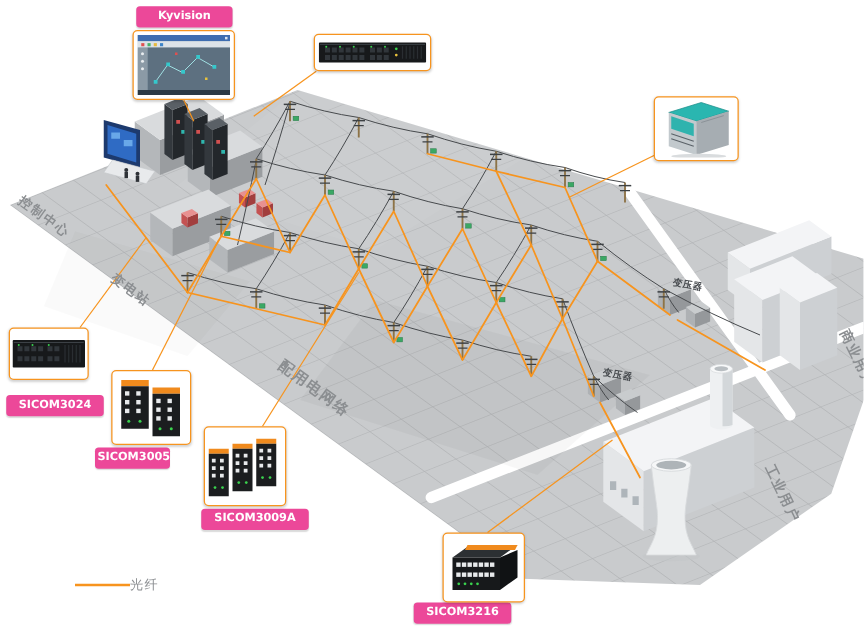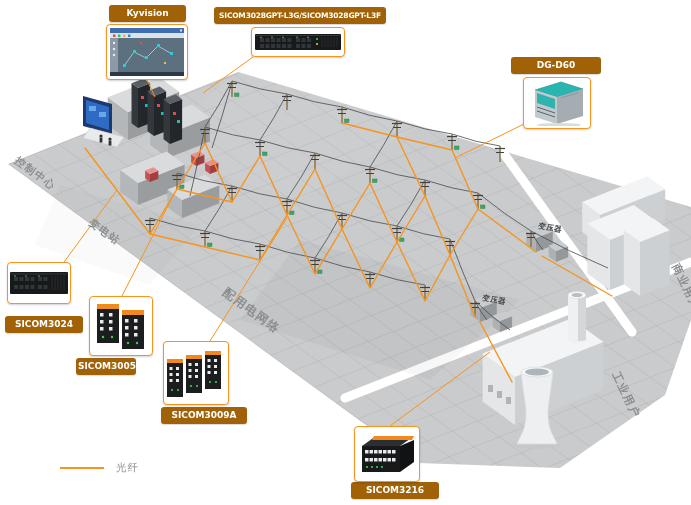--- a/index.html
+++ b/index.html
@@ -1,28 +1,28 @@
 <!DOCTYPE html>
 <html><head>
 <meta charset="utf-8">
 <style>
   html,body{margin:0;padding:0;background:#fff;}
   .stage{position:relative;width:691px;height:505px;background:#ffffff;overflow:hidden;
          font-family:"DejaVu Sans",sans-serif;}
   .stage svg text{font-family:"DejaVu Sans",sans-serif;}
   .zone{fill:#8b8e91;font-weight:600;letter-spacing:1.5px;}
   .anno{fill:#45494d;font-size:7.5px;font-weight:600;letter-spacing:.5px;}
-  .badge{position:absolute;background:#a16207;color:#fff;font-size:9px;font-weight:bold;
+  .badge{position:absolute;background:#ec4899;color:#fff;font-size:9px;font-weight:bold;
          text-align:center;padding:4px 2px;border-radius:3px;box-sizing:border-box;
          white-space:nowrap;line-height:9px;box-shadow:0 1px 1px rgba(0,0,0,.15);}
   .badge.small{font-size:7.5px;line-height:9px;letter-spacing:-0.2px;}
   .device-box{position:absolute;background:#fff;border:1px solid #F7941E;border-radius:4px;
          box-sizing:border-box;display:flex;align-items:center;justify-content:center;
          box-shadow:0 1px 2px rgba(0,0,0,.18);}
-  .legend{position:absolute;left:60px;top:461px;display:flex;align-items:center;gap:12px;}
+  .legend{position:absolute;left:60px;top:461px;display:flex;align-items:center;}
   .legend .line{display:inline-block;width:44px;height:2px;background:#F7941E;}
   .legend .txt{color:#8b8e91;font-size:10.5px;letter-spacing:1px;}
 </style>
 </head>
 <body>
 
 <div class="stage">
 
   <svg id="scene" width="691" height="505" viewBox="0 0 691 505">
     <defs>
@@ -358,26 +358,24 @@
       <text class="zone" font-size="12" transform="translate(222,294) rotate(36)">配用电网络</text>
       <text class="zone" font-size="11" transform="translate(672,266) rotate(64)">商业用户</text>
       <text class="zone" font-size="11" transform="translate(612,374) rotate(64)">工业用户</text>
       <text class="anno" transform="translate(538,228) rotate(10)">变压器</text>
       <text class="anno" transform="translate(482,300) rotate(10)">变压器</text>
     </g>
   </svg>
 
   
   <div class="badge" style="left:109px;top:5px;width:77px">Kyvision</div>
-  <div class="badge small" style="left:214px;top:7px;width:172px">SICOM3028GPT-L3G/SICOM3028GPT-L3F</div>
-  <div class="badge" style="left:511px;top:57px;width:90px">DG-D60</div>
   <div class="badge" style="left:5px;top:316px;width:78px">SICOM3024</div>
   <div class="badge" style="left:76px;top:358px;width:60px">SICOM3005A</div>
   <div class="badge" style="left:161px;top:407px;width:86px">SICOM3009A</div>
-  <div class="badge" style="left:351px;top:482px;width:88px">SICOM3216</div>
+  <div class="badge" style="left:331px;top:482px;width:78px">SICOM3216</div>
 
   
   <div class="device-box" style="left:106px;top:24px;width:82px;height:56px">
     <svg width="74" height="48">
       <rect width="74" height="48" fill="#aebfca"></rect>
       <rect width="74" height="5" fill="#3e6db0"></rect>
       <rect x="70" y="1.5" width="2" height="2" fill="#dbe5ef"></rect>
       <rect y="5" width="74" height="5" fill="#dde3e8"></rect>
       <rect x="3" y="6.5" width="2.5" height="2.5" fill="#e05050"></rect>
         <rect x="8" y="6.5" width="2.5" height="2.5" fill="#46b36a"></rect>

